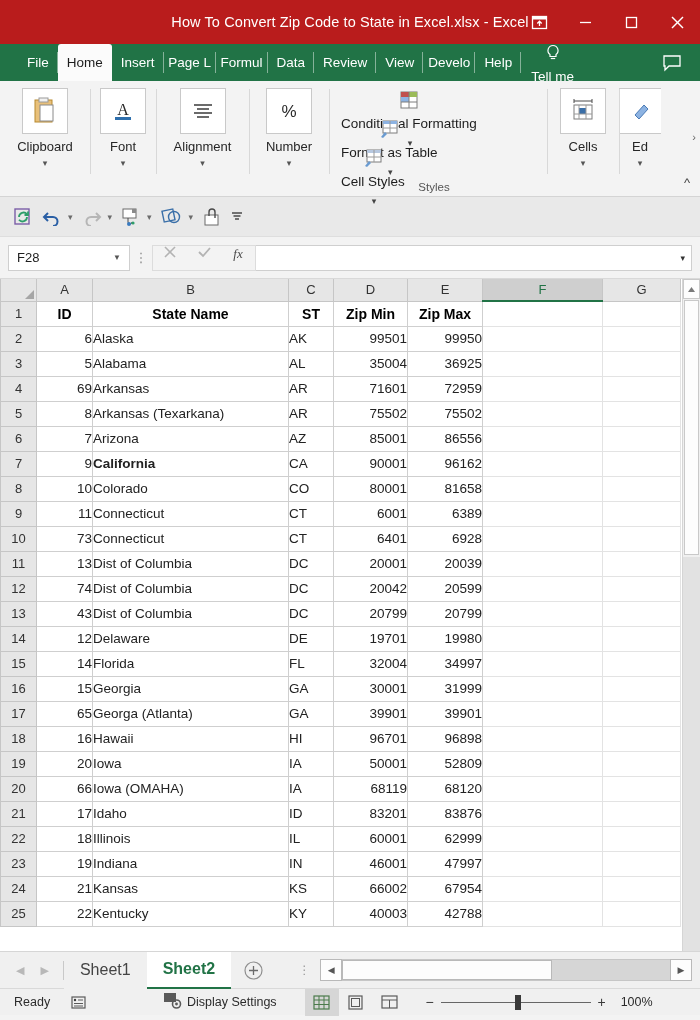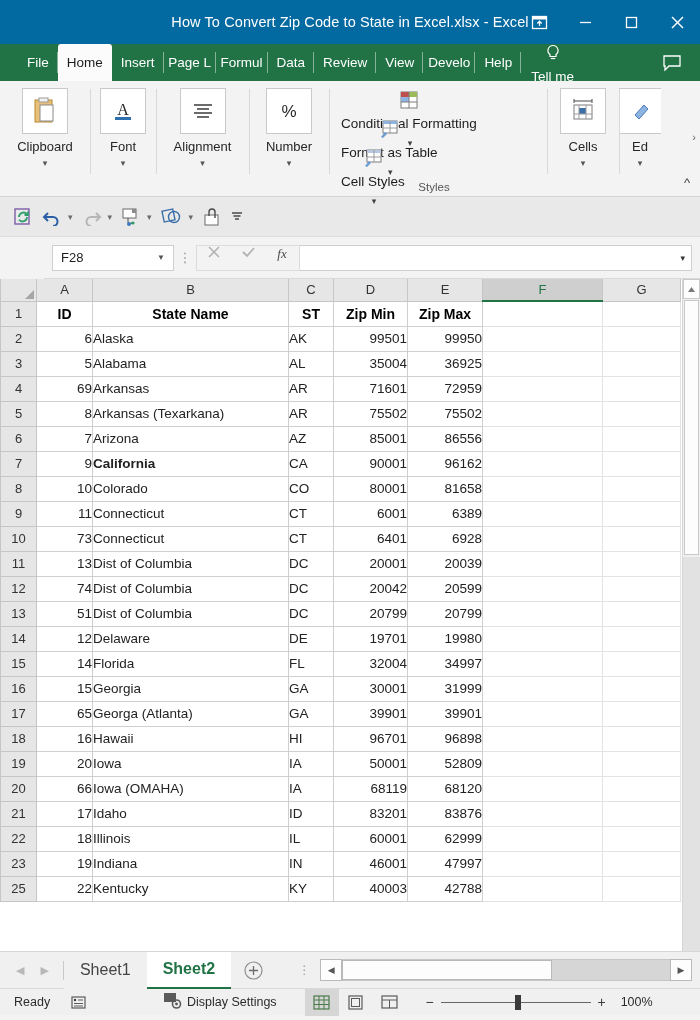--- a/index.html
+++ b/index.html
@@ -6,21 +6,21 @@
   html, body {
     width: 700px; height: 1020px;
     font-family: "Liberation Sans", sans-serif;
     overflow: hidden;
     background: #ffffff;
   }
   #app { position: relative; width: 700px; height: 1020px; background:#f3f3f3; }
 
   
   .titlebar {
-    height: 44px; background: #0369a1; color: #fff;
+    height: 44px; background: #b91c1c; color: #fff;
     display: flex; align-items: center; position: relative;
   }
   .title-text {
     position:absolute; left:0; right:0; text-align:center;
     font-size: 14.5px; letter-spacing: .1px; color:#ffffff;
     pointer-events:none;
   }
   .win-btns { margin-left:auto; display:flex; align-items:center; height:44px; z-index:2; }
   .win-btn {
     width: 46px; height: 44px; display:flex; align-items:center; justify-content:center;
@@ -85,21 +85,21 @@
   .qat {
     height:40px; background:#e9e9e9; display:flex; align-items:center;
     padding-left:10px; gap:2px; border-bottom:1px solid #dedede;
   }
   .qat-item { display:flex; align-items:center; height:28px; padding:0 3px; }
   .qat-caret { font-size:9px; color:#6b6b6b; padding:0 4px 0 1px; }
 
   
   .fbar {
     height:42px; background:#f3f3f3; display:flex; align-items:center;
-    padding: 0 8px; gap:0; border-bottom:1px solid #d9d9d9;margin-left:44px;
+    padding: 0 8px; gap:0; border-bottom:1px solid #d9d9d9;
   }
   .namebox {
     width:122px; height:26px; background:#fff; border:1px solid #cfcfcf;
     display:flex; align-items:center; padding:0 8px; font-size:13px; color:#1d1d1d;
   }
   .namebox .nb-caret{ margin-left:auto; font-size:8px; color:#555; }
   .vdots { width:22px; text-align:center; color:#8d8d8d; font-size:13px; letter-spacing:0; }
   .fx-group { display:flex; align-items:center; height:26px; border:1px solid #dcdcdc; background:#f3f3f3;}
   .fx-btn { width:34px; height:26px; display:flex; justify-content:center; }
   .fbox {
@@ -606,21 +606,21 @@
             <td class="cell num">74</td>
             <td class="cell">Dist of Columbia</td>
             <td class="cell">DC</td>
             <td class="cell num">20042</td>
             <td class="cell num">20599</td>
             <td class="cell empty fcol"></td>
             <td class="cell empty"></td>
           </tr>
           <tr>
             <td class="rowhdr">13</td>
-            <td class="cell num">51</td>
+            <td class="cell num">43</td>
             <td class="cell">Dist of Columbia</td>
             <td class="cell">DC</td>
             <td class="cell num">20799</td>
             <td class="cell num">20799</td>
             <td class="cell empty fcol"></td>
             <td class="cell empty"></td>
           </tr>
           <tr>
             <td class="rowhdr">14</td>
             <td class="cell num">12</td>
@@ -711,20 +711,30 @@
             <td class="cell empty fcol"></td>
             <td class="cell empty"></td>
           </tr>
           <tr>
             <td class="rowhdr">23</td>
             <td class="cell num">19</td>
             <td class="cell">Indiana</td>
             <td class="cell">IN</td>
             <td class="cell num">46001</td>
             <td class="cell num">47997</td>
+            <td class="cell empty fcol"></td>
+            <td class="cell empty"></td>
+          </tr>
+          <tr>
+            <td class="rowhdr">24</td>
+            <td class="cell num">21</td>
+            <td class="cell">Kansas</td>
+            <td class="cell">KS</td>
+            <td class="cell num">66002</td>
+            <td class="cell num">67954</td>
             <td class="cell empty fcol"></td>
             <td class="cell empty"></td>
           </tr>
           <tr>
             <td class="rowhdr">25</td>
             <td class="cell num">22</td>
             <td class="cell">Kentucky</td>
             <td class="cell">KY</td>
             <td class="cell num">40003</td>
             <td class="cell num">42788</td>

